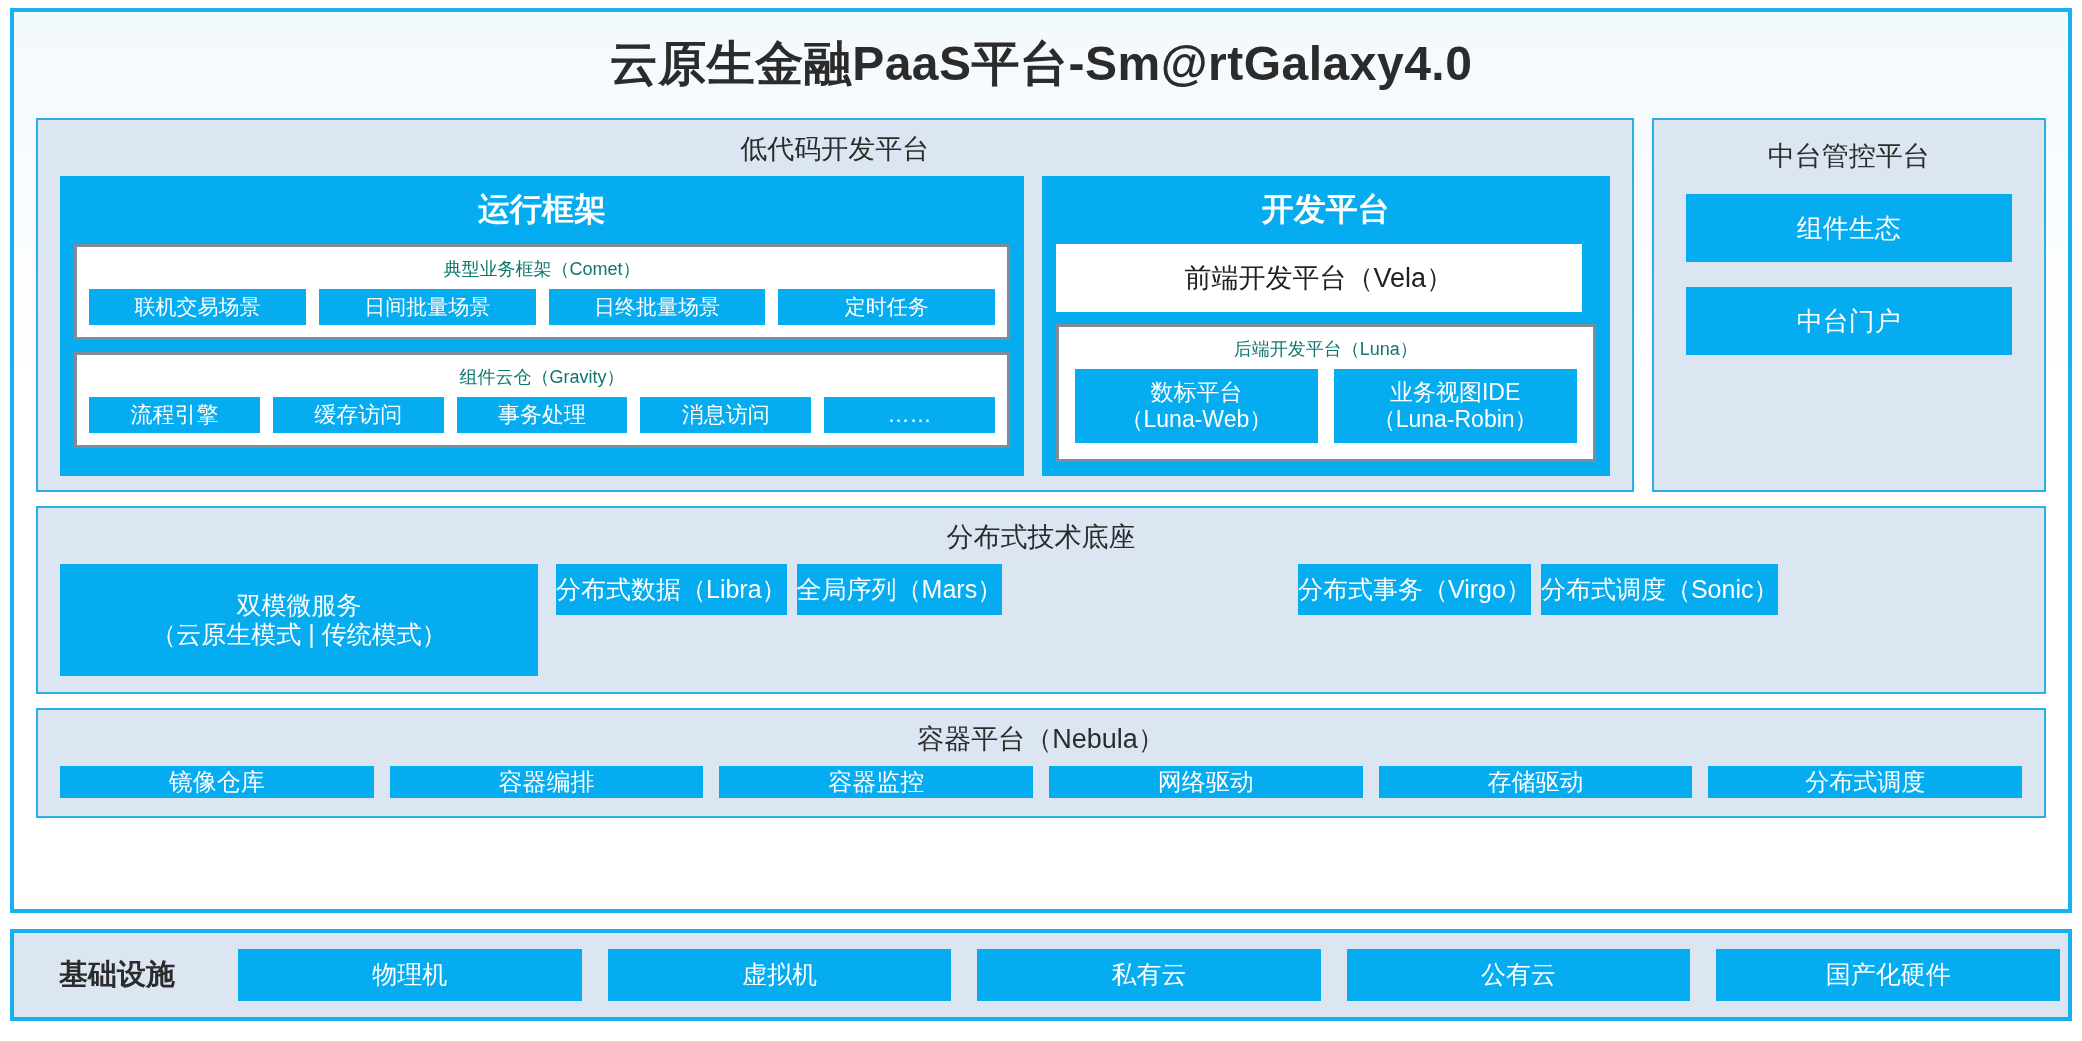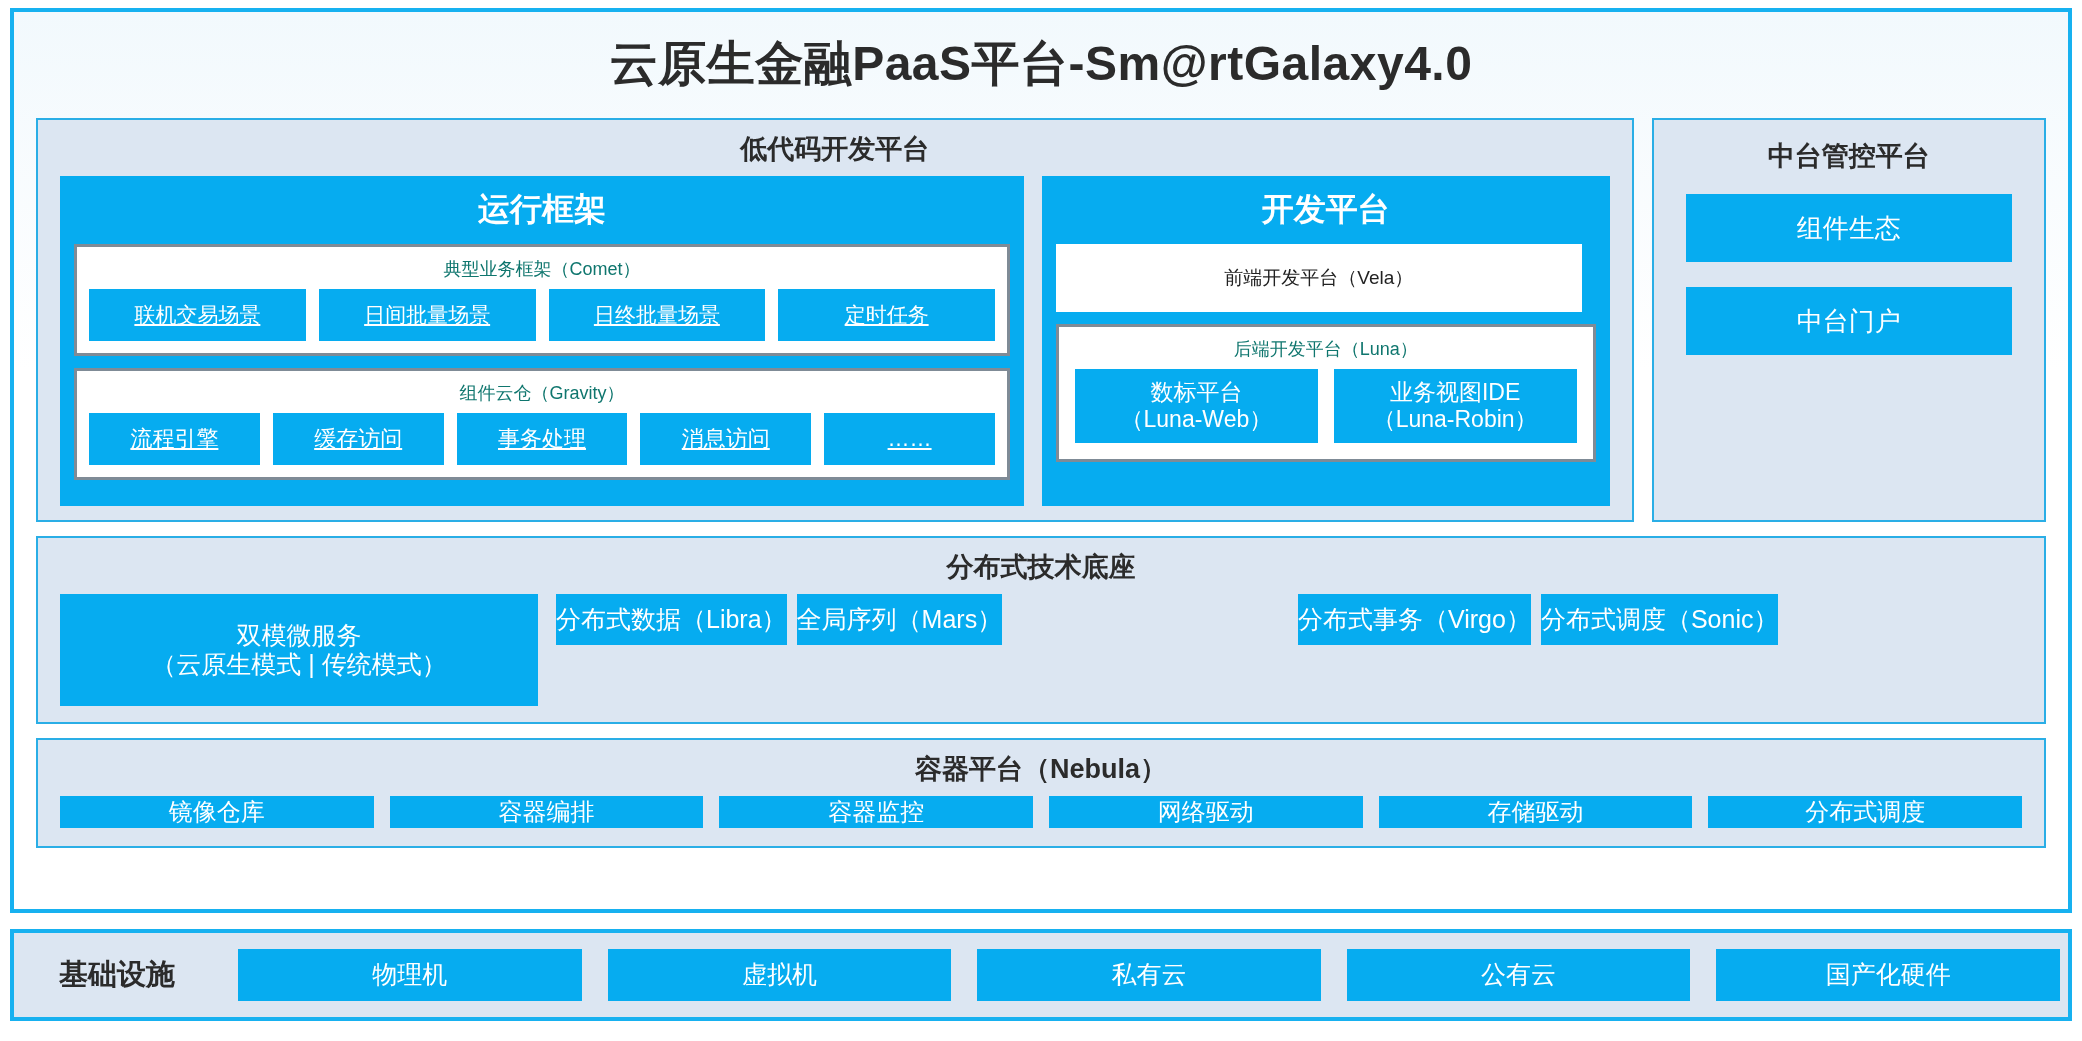--- a/index.html
+++ b/index.html
@@ -29,21 +29,21 @@
   }
 
   
   .panel {
     background: #dce6f2;
     border: 2px solid #2aaee6;
   }
   .panel-title {
     text-align: center;
     font-size: 27px;
-    font-weight: bold;
+    font-weight: normal;
     color: #2b2b2b;
     padding: 11px 0 9px 0;
   }
 
   
   .blue {
     background: #06ACF0;
     color: #ffffff;
     display: flex; align-items: center; justify-content: center;
     text-align: center;
@@ -68,25 +68,25 @@
 
   .runtime { width: 964px; background:#06ACF0; padding: 0 0 14px 0; }
   .devplat { flex: 1 1 auto; background:#06ACF0; padding: 0 0 14px 0; }
   .blue-head {
     text-align:center; color:#fff; font-size:32px; font-weight:bold;
     padding: 12px 0 12px 0;
   }
 
   .comet, .gravity { margin: 0 14px 12px 14px; }
   .chip-row { display: flex; gap: 13px; padding: 0 12px 12px 12px; }
-  .chip { height: 52px; font-size: 21px; flex: 1 1 0; text-decoration: underline; }
+  .chip { height: 36px; font-size: 21px; flex: 1 1 0; }
 
   .gravity .chip-row .chip { font-size: 22px; }
 
-  .vela { margin: 0 28px 12px 14px; height: 68px; font-size: 19px;
+  .vela { margin: 0 28px 12px 14px; height: 68px; font-size: 27px;
           background:#fff; border: 2px solid #ffffff; color:#222;
           display:flex; align-items:center; justify-content:center; }
   .luna { margin: 0 14px 0 14px; }
   .luna-row { display:flex; gap: 16px; padding: 0 16px 16px 16px; }
   .luna-box { flex:1 1 0; height: 74px; font-size: 23px; flex-direction: column; }
   .luna-box .sub { font-size: 23px; }
 
   
   .midoffice { width: 400px; display:flex; flex-direction:column; }
   .midoffice .panel-title { padding: 18px 0 14px 0; }

